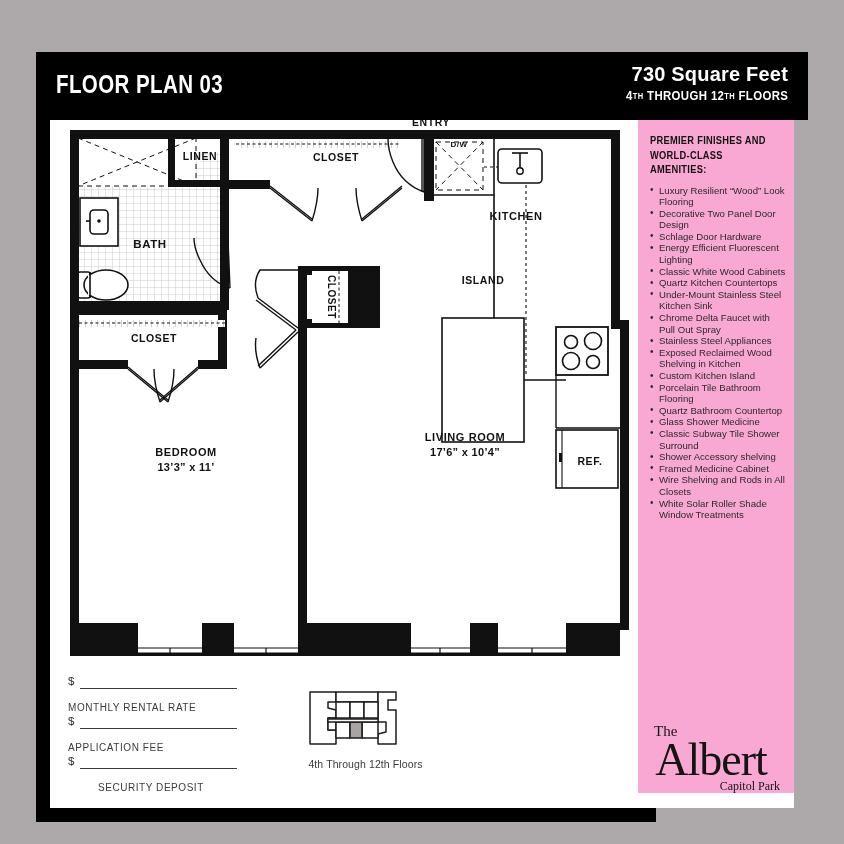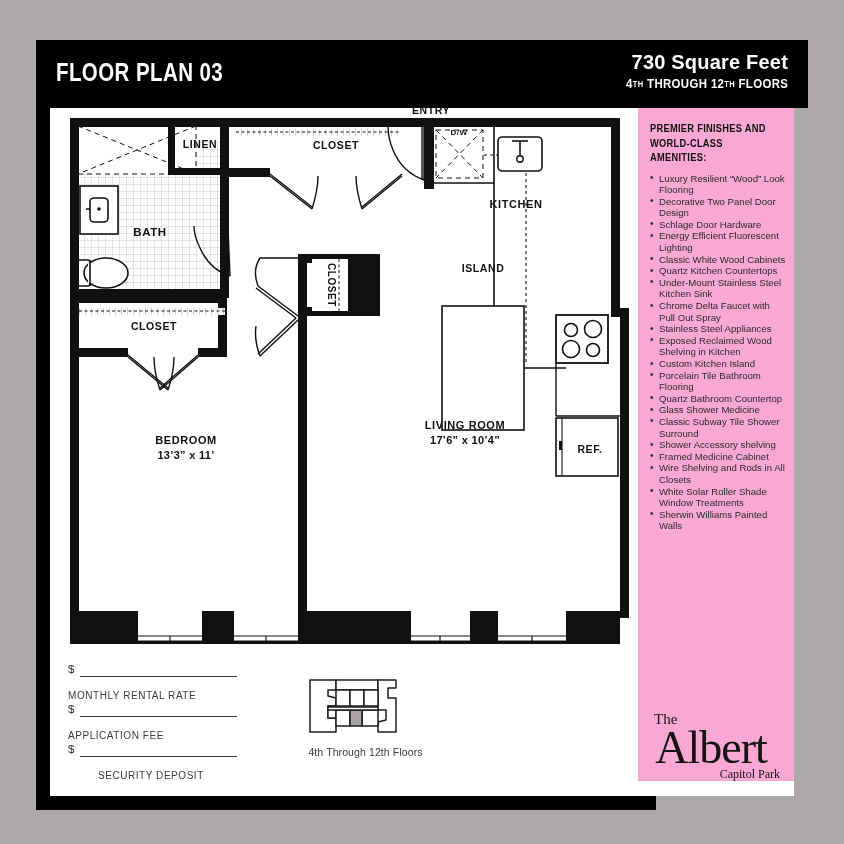--- a/index.html
+++ b/index.html
@@ -3,21 +3,21 @@
 <meta charset="utf-8">
 <style>
   html,body{margin:0;padding:0;}
   body{
     width:844px;height:844px;
     background:#ada8a9;
     font-family:"Liberation Sans", sans-serif;
     overflow:hidden;
   }
   .sheet{
-    position:absolute;left:36px;top:40px;width:620px;height:770px;
+    position:absolute;left:36px;top:52px;width:620px;height:770px;
     background:#000;
     box-sizing:border-box;
     padding:0;
   }
   .header{
     position:absolute;left:0;top:0;width:772px;height:68px;
     background:#000;
   }
   .plan-title{
     position:absolute;left:20px;top:18px;
@@ -319,21 +319,20 @@
         <li>Exposed Reclaimed Wood Shelving in Kitchen</li>
         <li>Custom Kitchen Island</li>
         <li>Porcelain Tile Bathroom Flooring</li>
         <li>Quartz Bathroom Countertop</li>
         <li>Glass Shower Medicine</li>
         <li>Classic Subway Tile Shower Surround</li>
         <li>Shower Accessory shelving</li>
         <li>Framed Medicine Cabinet</li>
         <li>Wire Shelving and Rods in All Closets</li>
         <li>White Solar Roller Shade Window Treatments</li>
-        <li>Sherwin Williams Painted Walls</li>
       </ul>
     </div>
 
     <div class="logo">
       <div class="l1">The</div>
       <div class="l2">Albert</div>
       <div class="l3">Capitol Park</div>
     </div>
 
   </div>

